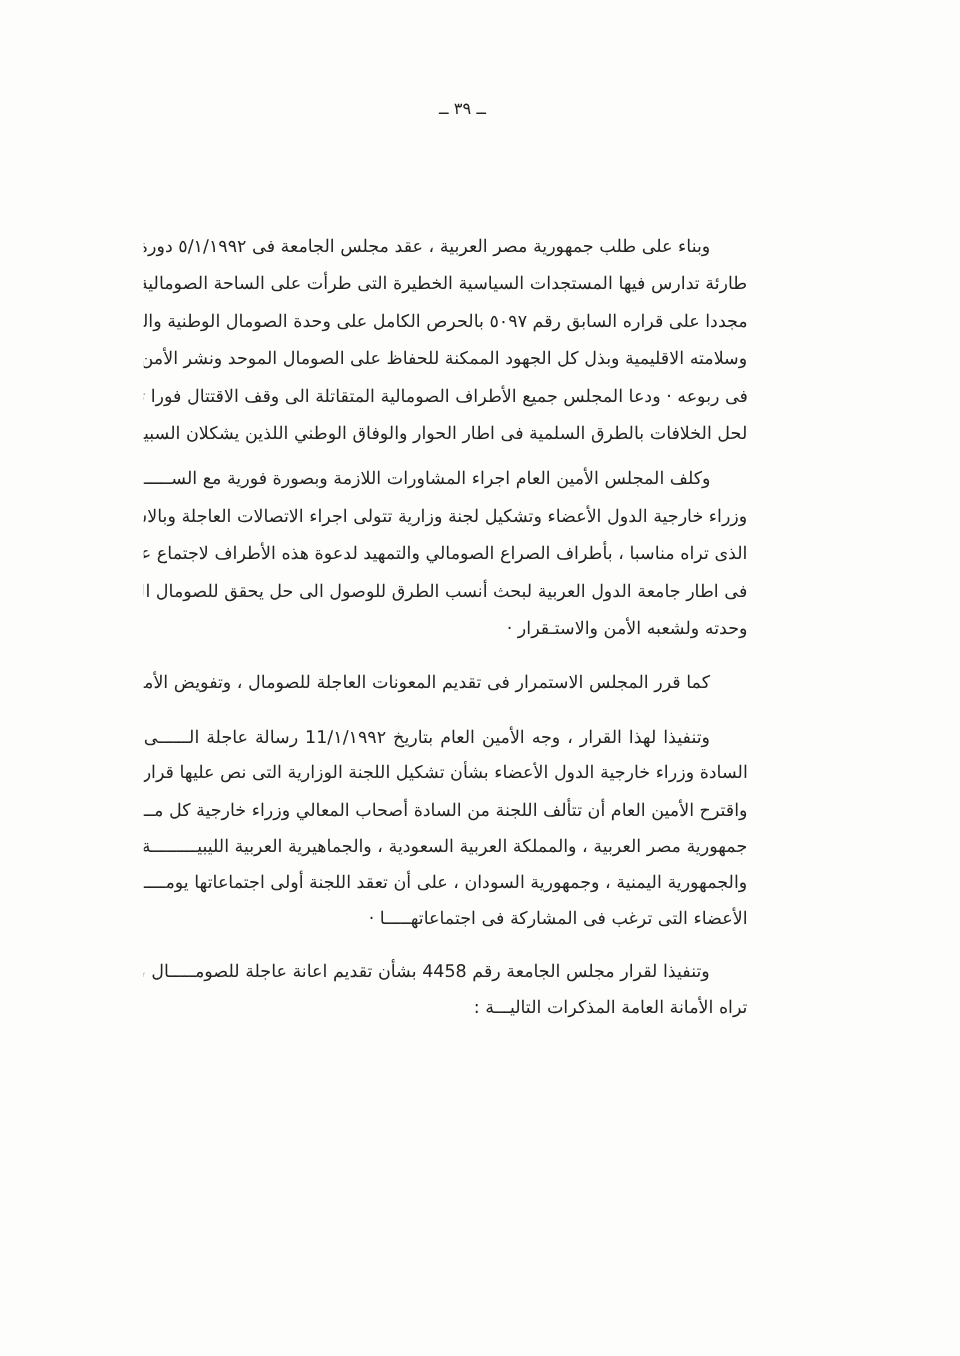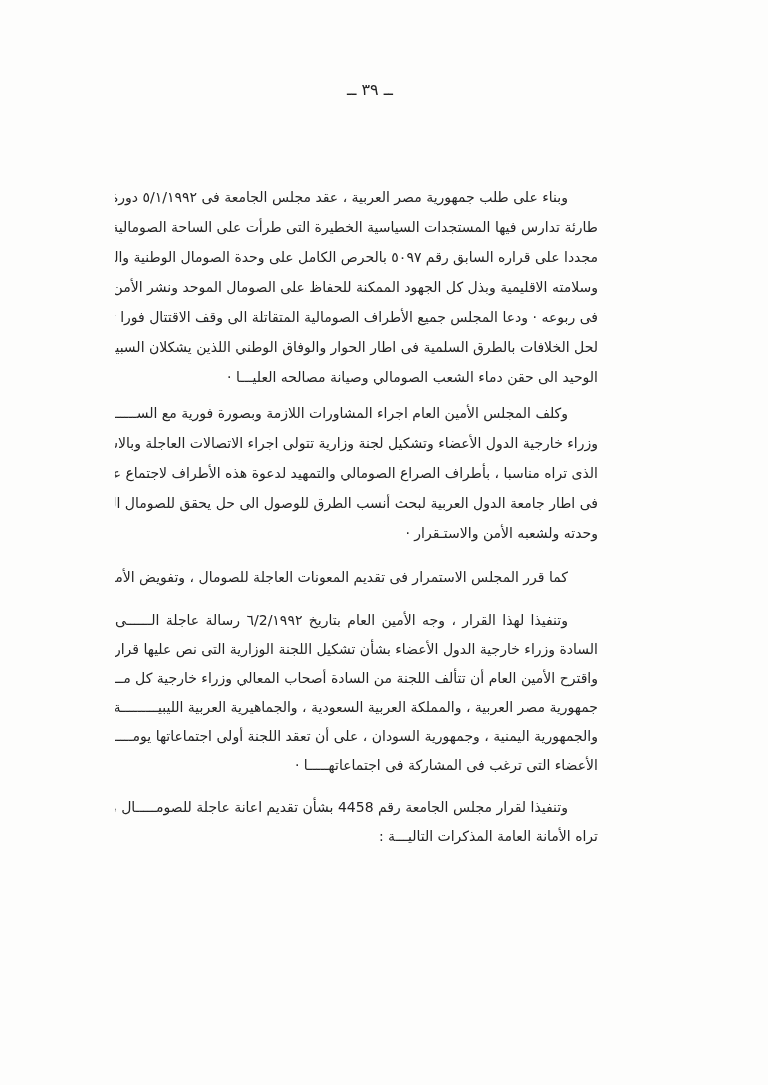--- a/index.html
+++ b/index.html
@@ -15,21 +15,21 @@
     overflow: hidden;
     font-family: "DejaVu Sans", sans-serif;
     color: #1f1f1f;
   }
   .page-number {
     position: absolute;
     top: 80px;
     left: 330px;
     width: 80px;
     text-align: center;
-    font-size: 16px;
+    font-size: 13px;
     letter-spacing: 1px;
     direction: rtl;
     color: #222;
   }
   .content {
     position: absolute;
     top: 182px;
     right: 170px;
     width: 483px;
     direction: rtl;
@@ -67,37 +67,36 @@
 
   <div class="content">
 
     <div class="para p1">
       <div class="line first">وبناء على طلب جمهورية مصر العربية ،   عقد مجلس الجامعة فى ٥/١/١٩٩٢ دورة</div>
       <div class="line">طارئة تدارس فيها المستجدات السياسية الخطيرة التى طرأت على الساحة الصومالية ، وأكـــــد</div>
       <div class="line">مجددا على قراره السابق رقم ٥٠٩٧ بالحرص الكامل على وحدة الصومال الوطنية والترابيـــــة</div>
       <div class="line">وسلامته الاقليمية وبذل كل الجهود الممكنة للحفاظ على الصومال الموحد ونشر الأمن والاستقرار</div>
       <div class="line">فى ربوعه · ودعا المجلس جميع الأطراف الصومالية المتقاتلة الى وقف الاقتتال فورا تمهيـــــدا</div>
       <div class="line">لحل الخلافات بالطرق السلمية فى اطار الحوار والوفاق الوطني اللذين يشكلان السبيـــــــل</div>
-      <div class="line last">الوحيد الى حقن دماء الشعب الصومالي وصيانة مصالحه العليـــا ·</div>
     </div>
 
     <div class="para p2">
       <div class="line first">وكلف المجلس الأمين العام اجراء المشاورات اللازمة وبصورة فورية مع الســـــــــادة</div>
       <div class="line">وزراء خارجية الدول الأعضاء وتشكيل لجنة وزارية تتولى اجراء الاتصالات العاجلة وبالاسلـــوب</div>
       <div class="line">الذى تراه مناسبا ،   بأطراف الصراع الصومالي والتمهيد لدعوة هذه الأطراف لاجتماع عاجل يتم</div>
       <div class="line">فى اطار جامعة الدول العربية لبحث أنسب الطرق للوصول الى حل يحقق للصومال الشقيـــق</div>
       <div class="line last">وحدته ولشعبه الأمن والاستـقرار ·</div>
     </div>
 
     <div class="para p3">
       <div class="line first">كما قرر المجلس الاستمرار فى تقديم المعونات العاجلة للصومال ،  وتفويض الأمـــــــين</div>
     </div>
 
     <div class="para p4">
-      <div class="line first">وتنفيذا لهذا القرار ،  وجه الأمين العام بتاريخ ٦/2/١٩٩٢ رسالة عاجلة الــــــى</div>
+      <div class="line first">وتنفيذا لهذا القرار ،  وجه الأمين العام بتاريخ 11/١/١٩٩٢ رسالة عاجلة الــــــى</div>
       <div class="line">السادة وزراء خارجية الدول الأعضاء بشأن تشكيل اللجنة الوزارية التى نص عليها قرارالمجلس</div>
       <div class="line">واقترح الأمين العام أن تتألف اللجنة من السادة أصحاب المعالي وزراء خارجية كل مــــــــن</div>
       <div class="line">جمهورية مصر العربية ،  والمملكة العربية السعودية ، والجماهيرية العربية الليبيـــــــــة ،</div>
       <div class="line">والجمهورية اليمنية ، وجمهورية السودان ،  على أن تعقد اللجنة أولى اجتماعاتها يومـــــــى</div>
       <div class="line last">الأعضاء التى ترغب فى المشاركة فى اجتماعاتهـــــا ·</div>
     </div>
 
     <div class="para p5">
       <div class="line first">وتنفيذا لقرار مجلس الجامعة رقم 4458 بشأن تقديم اعانة عاجلة للصومـــــال ،</div>
       <div class="line last">تراه الأمانة العامة المذكرات التاليـــة :</div>

